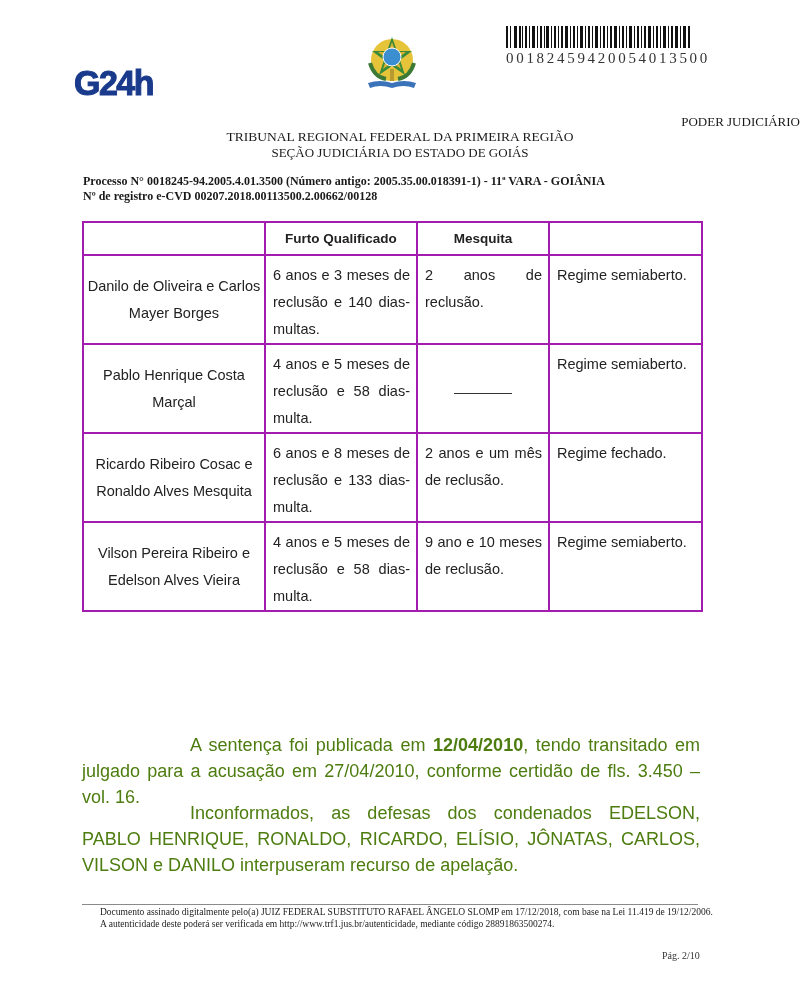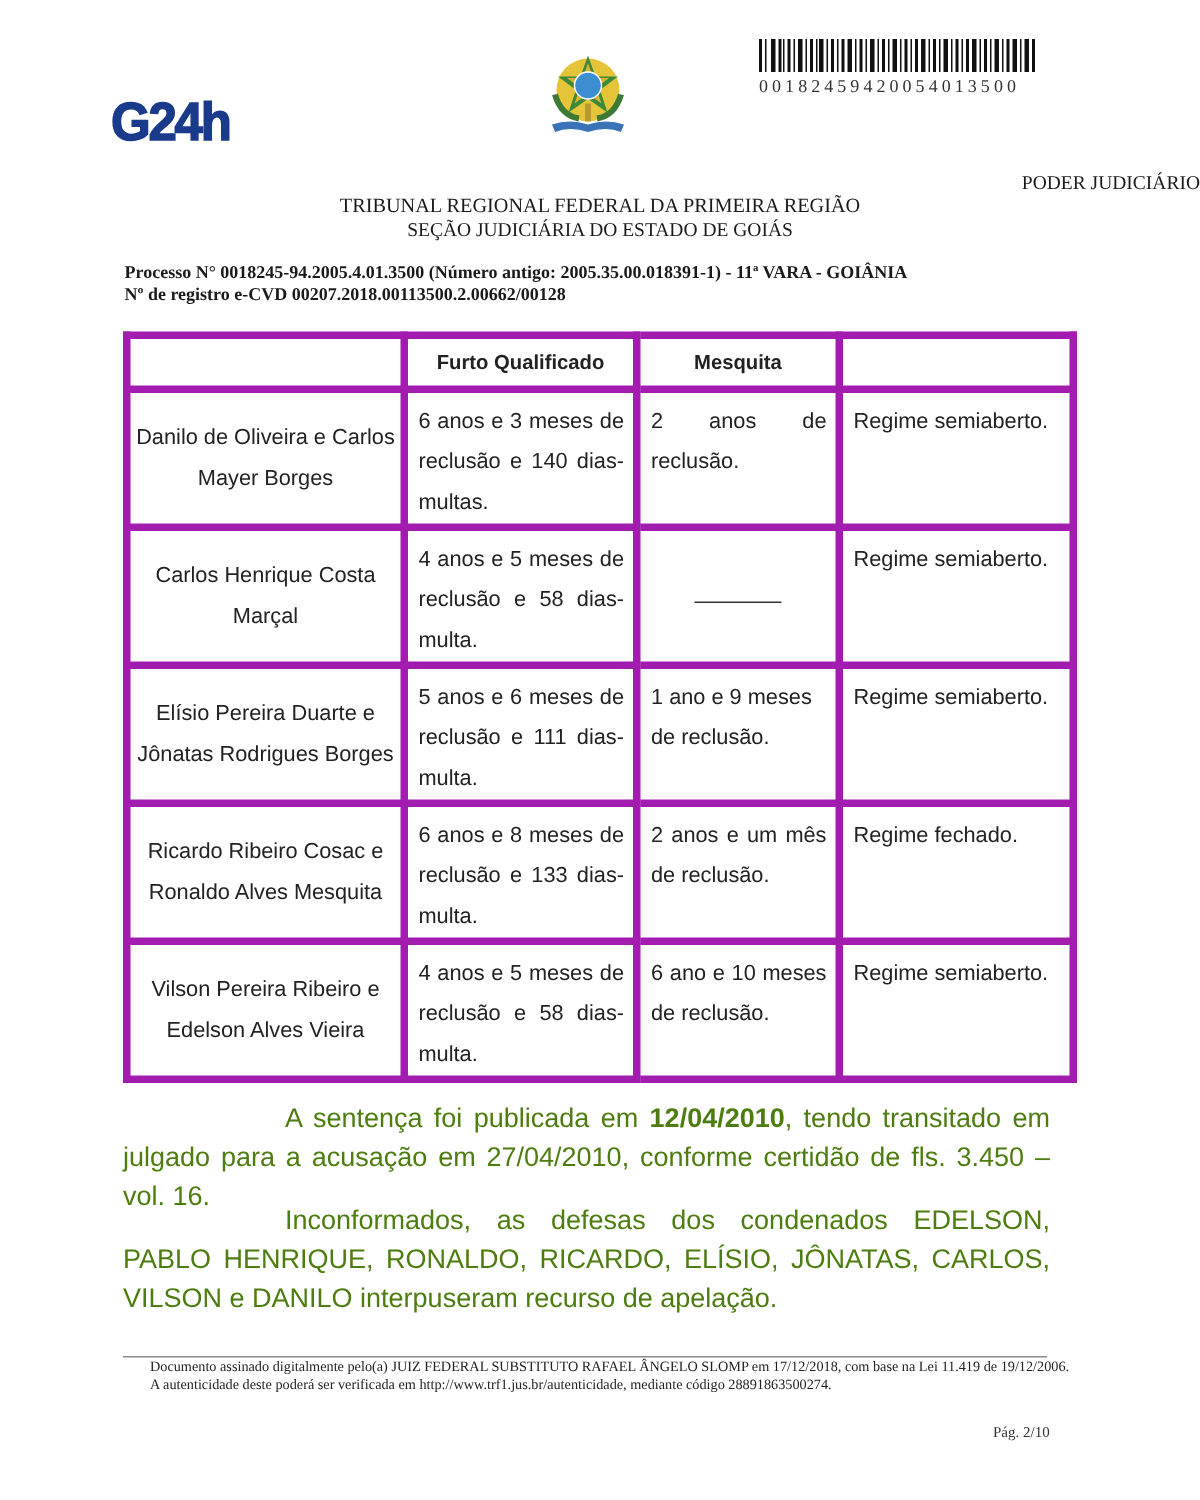--- a/index.html
+++ b/index.html
@@ -7,35 +7,35 @@
   .abs { position: absolute; }
 
   
   .logo { left: 74px; top: 63px; font-family: "Liberation Sans", sans-serif; font-weight: 900; font-size: 34px; color: #1a3a8c; letter-spacing: -1.5px; transform: scaleY(1.05); -webkit-text-stroke: 1px #1a3a8c; }
 
   
   .coat { left: 360px; top: 33px; width: 64px; height: 60px; }
 
   
   .barcode { left: 506px; top: 26px; width: 184px; height: 22px; }
-  .barcode-num { left: 506px; top: 50px; width: 184px; text-align: left; font-family: "Liberation Serif", serif; font-size: 12px; letter-spacing: 2.7px; color: #333; }
+  .barcode-num { left: 506px; top: 50px; width: 184px; text-align: left; font-family: "Liberation Serif", serif; font-size: 15px; letter-spacing: 2.7px; color: #333; }
 
   
   .hdr { left: 0; width: 800px; text-align: center; font-family: "Liberation Serif", serif; font-size: 13px; }
   .hdr1 { top: 114px; text-align: right; }
   .hdr2 { top: 129px; font-weight: normal; font-size: 13.5px; }
   .hdr3 { top: 145px; }
 
   .proc { left: 83px; font-family: "Liberation Serif", serif; font-size: 12px; font-weight: bold; }
   .proc1 { top: 174px; }
   .proc2 { top: 189px; }
 
   
   table.sent { position: absolute; left: 82px; top: 221px; border-collapse: collapse; font-family: "Liberation Sans", sans-serif; font-size: 14.5px; color: #222; }
-  table.sent td, table.sent th { border: 5px solid #a21caf; vertical-align: top; padding: 0; }
+  table.sent td, table.sent th { border: 2px solid #a21caf; vertical-align: top; padding: 0; }
   table.sent th { height: 31px; font-weight: bold; font-size: 13.5px; text-align: center; vertical-align: middle; }
   table.sent tr.body-row td { height: 85px; }
   .c0 { width: 180px; }
   .c1 { width: 150px; }
   .c2 { width: 130px; }
   .c3 { width: 151px; }
   .cell { line-height: 27px; padding: 6px 6px 0 7px; }
   .name-cell { text-align: center; vertical-align: middle !important; line-height: 27px; padding: 0 4px; }
   .just { text-align: justify; text-align-last: left; }
   .dash-cell { vertical-align: middle !important; text-align: center; }
@@ -146,60 +146,48 @@
           <div class="cell just">6 anos e 3 meses de reclusão e 140 dias-multas.</div>
         </td>
     <td>
           <div class="cell just">2 anos de reclusão.</div>
         </td>
     <td>
           <div class="cell">Regime semiaberto.</div>
         </td>
   </tr>
   <tr class="body-row">
-    <td class="name-cell">Carlos Henrique Costa Marçal</td>
+    <td class="name-cell">Pablo Henrique Costa Marçal</td>
     <td>
           <div class="cell just">4 anos e 5 meses de reclusão e 58 dias-multa.</div>
         </td>
     <td class="dash-cell"><span class="dash"></span></td>
     <td>
           <div class="cell">Regime semiaberto.</div>
         </td>
   </tr>
   <tr class="body-row">
-    <td class="name-cell">Elísio Pereira Duarte e Jônatas Rodrigues Borges</td>
-    <td>
-          <div class="cell just">5 anos e 6 meses de reclusão e 111 dias-multa.</div>
-        </td>
-    <td>
-          <div class="cell">1 ano e 9 meses de reclusão.</div>
-        </td>
-    <td>
-          <div class="cell">Regime semiaberto.</div>
-        </td>
-  </tr>
-  <tr class="body-row">
     <td class="name-cell">Ricardo Ribeiro Cosac e Ronaldo Alves Mesquita</td>
     <td>
           <div class="cell just">6 anos e 8 meses de reclusão e 133 dias-multa.</div>
         </td>
     <td>
           <div class="cell just">2 anos e um mês de reclusão.</div>
         </td>
     <td>
           <div class="cell">Regime fechado.</div>
         </td>
   </tr>
   <tr class="body-row">
     <td class="name-cell">Vilson Pereira Ribeiro e Edelson Alves Vieira</td>
     <td>
           <div class="cell just">4 anos e 5 meses de reclusão e 58 dias-multa.</div>
         </td>
     <td>
-          <div class="cell just">6 ano e 10 meses de reclusão.</div>
+          <div class="cell just">9 ano e 10 meses de reclusão.</div>
         </td>
     <td>
           <div class="cell">Regime semiaberto.</div>
         </td>
   </tr>
 </tbody>
   </table>
 
 <div class="abs para p1"><span class="indent"></span><span>A sentença foi publicada em </span><b>12/04/2010</b><span>, tendo transitado em julgado para a acusação em 27/04/2010, conforme certidão de fls. 3.450 – vol. 16.</span></div>
 

